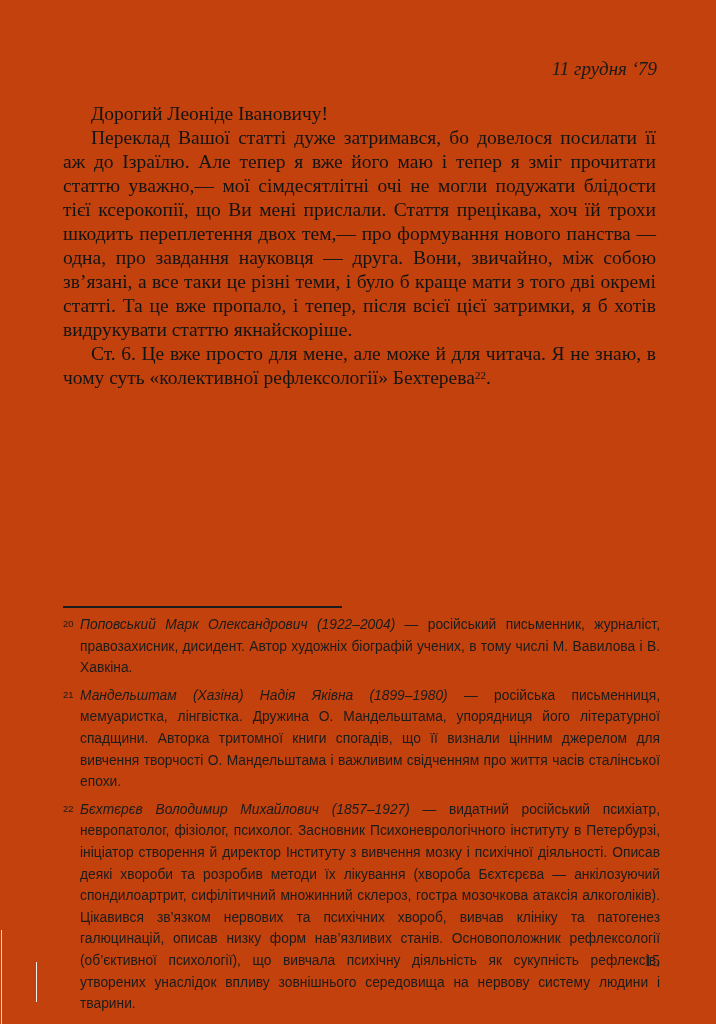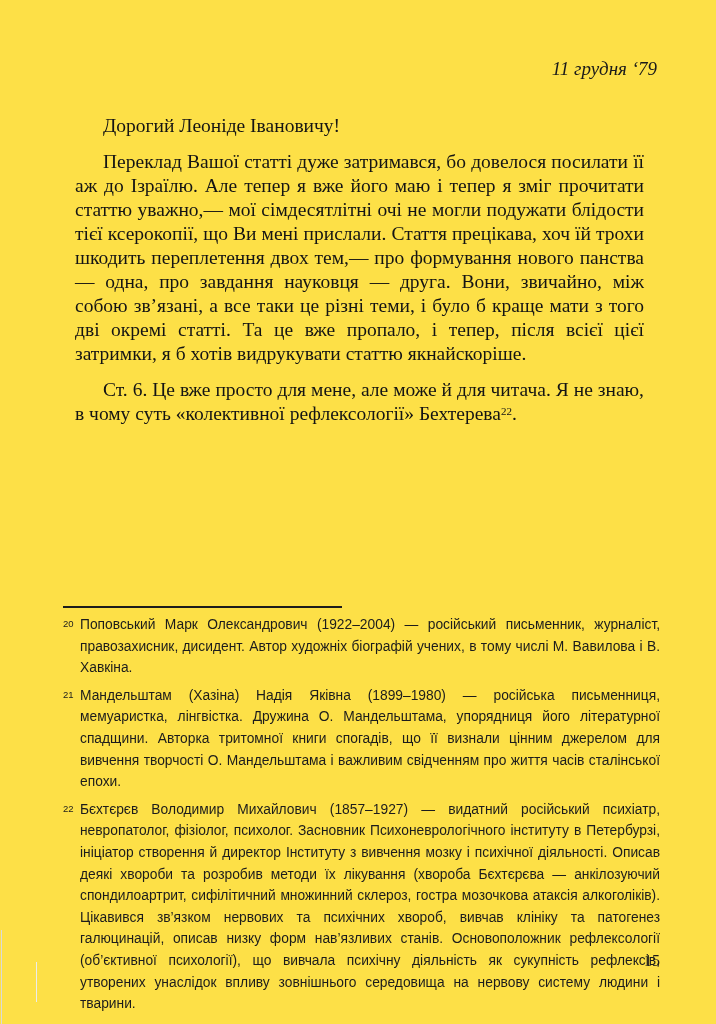--- a/index.html
+++ b/index.html
@@ -4,21 +4,21 @@
 <style>
   html, body {
     margin: 0;
     padding: 0;
     background: #ffffff;
   }
   .page {
     position: relative;
     width: 716px;
     height: 1024px;
-    background: #fde047;
+    background: #c2410c;
     color: #151515;
     overflow: hidden;
   }
   .date-line {
     position: absolute;
     top: 58px;
     left: 63px;
     width: 594px;
     text-align: right;
     font-family: "Liberation Serif", serif;
@@ -31,21 +31,21 @@
     top: 102px;
     left: 63px;
     width: 593px;
     font-family: "Liberation Serif", serif;
     font-size: 19.5px;
     line-height: 24px;
     text-align: justify;
     color: #141414;
   }
   .letter-body p {
-    margin: 12px;
+    margin: 0;
     padding: 0;
     text-indent: 28px;
   }
   .fn-ref {
     font-size: 11px;
     position: relative;
     top: -0.45em;
     line-height: 0;
     letter-spacing: 0;
   }
@@ -73,20 +73,21 @@
     padding-left: 17px;
     margin: 0 0 6px 0;
   }
   .footnote .fn-num {
     position: absolute;
     left: 0;
     top: -1px;
     font-size: 9.5px;
   }
   .footnote .fn-lead {
+    font-style: italic;
   }
   .page-number {
     position: absolute;
     top: 952px;
     left: 63px;
     width: 597px;
     text-align: right;
     padding-right: 2px;
     font-family: Liberation Serif, serif;
     font-size: 16px;

